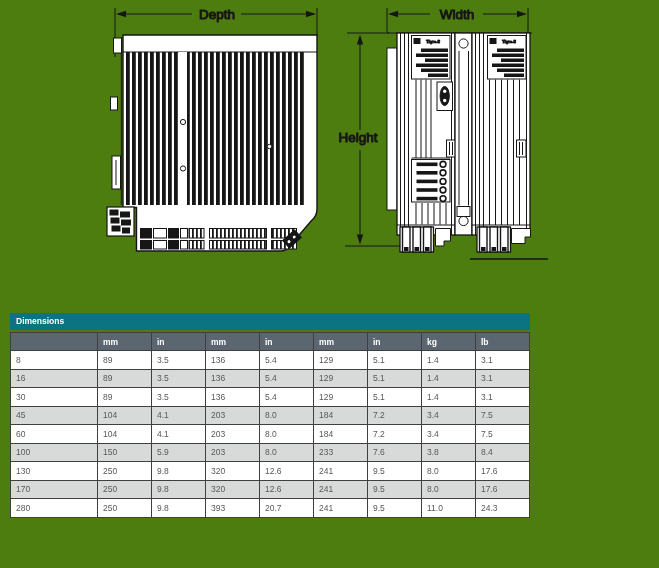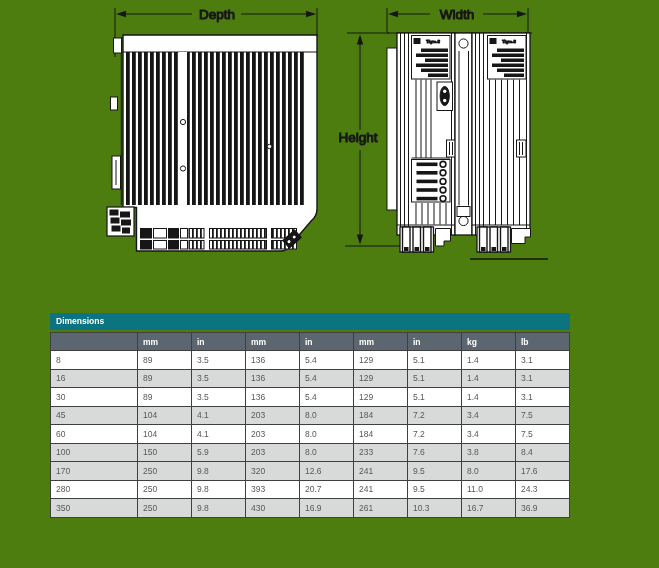--- a/index.html
+++ b/index.html
@@ -3,21 +3,21 @@
 <meta charset="utf-8">
 <style>
   html,body{margin:0;padding:0;background:#fff;}
   .page{position:relative;width:659px;height:568px;background:#4d7c0f;overflow:hidden;
         font-family:"Liberation Sans",sans-serif;}
   svg.drawing{display:block;position:absolute;left:0;top:0;}
   svg text{font-family:"Liberation Sans",sans-serif;fill:#161616;}
   .dim-label{font-size:13.5px;}
   .micro-label{font-size:3.6px;font-weight:bold;}
 
-  .tbl-wrap{position:absolute;left:10px;top:313px;width:520px;margin-left:40px;}
+  .tbl-wrap{position:absolute;left:10px;top:313px;width:520px;}
   .tbl-title{background:var(--header-teal,#0c7380);color:#ffffff;font-weight:bold;
              font-size:8.5px;line-height:15px;padding:1px 0 1px 6px;margin-bottom:2px;}
   table.dims{width:100%;border-collapse:collapse;table-layout:fixed;
              border:1px solid var(--border,#3f3f3f);}
   col.c-first{width:87px;}
   .dims th,.dims td{border:1px solid var(--border,#3f3f3f);font-size:8.5px;
              padding:0 2px 0 5px;text-align:left;height:17.5px;overflow:hidden;
              white-space:nowrap;}
   tr.group-row th{background:#ffffff;color:#161616;font-weight:bold;height:18px;}
   tr.units-row th{background:var(--subheader-gray,#5c6670);color:#ffffff;
@@ -301,20 +301,31 @@
             <td>100</td>
             <td>150</td>
             <td>5.9</td>
             <td>203</td>
             <td>8.0</td>
             <td>233</td>
             <td>7.6</td>
             <td>3.8</td>
             <td>8.4</td>
           </tr>
+          <tr>
+            <td>130</td>
+            <td>250</td>
+            <td>9.8</td>
+            <td>320</td>
+            <td>12.6</td>
+            <td>241</td>
+            <td>9.5</td>
+            <td>8.0</td>
+            <td>17.6</td>
+          </tr>
           <tr class="alt">
             <td>170</td>
             <td>250</td>
             <td>9.8</td>
             <td>320</td>
             <td>12.6</td>
             <td>241</td>
             <td>9.5</td>
             <td>8.0</td>
             <td>17.6</td>
@@ -323,27 +334,16 @@
             <td>280</td>
             <td>250</td>
             <td>9.8</td>
             <td>393</td>
             <td>20.7</td>
             <td>241</td>
             <td>9.5</td>
             <td>11.0</td>
             <td>24.3</td>
           </tr>
-          <tr class="alt">
-            <td>350</td>
-            <td>250</td>
-            <td>9.8</td>
-            <td>430</td>
-            <td>16.9</td>
-            <td>261</td>
-            <td>10.3</td>
-            <td>16.7</td>
-            <td>36.9</td>
-          </tr>
         </tbody>
     </table>
   </div>
 </div>
 
 </body></html>

